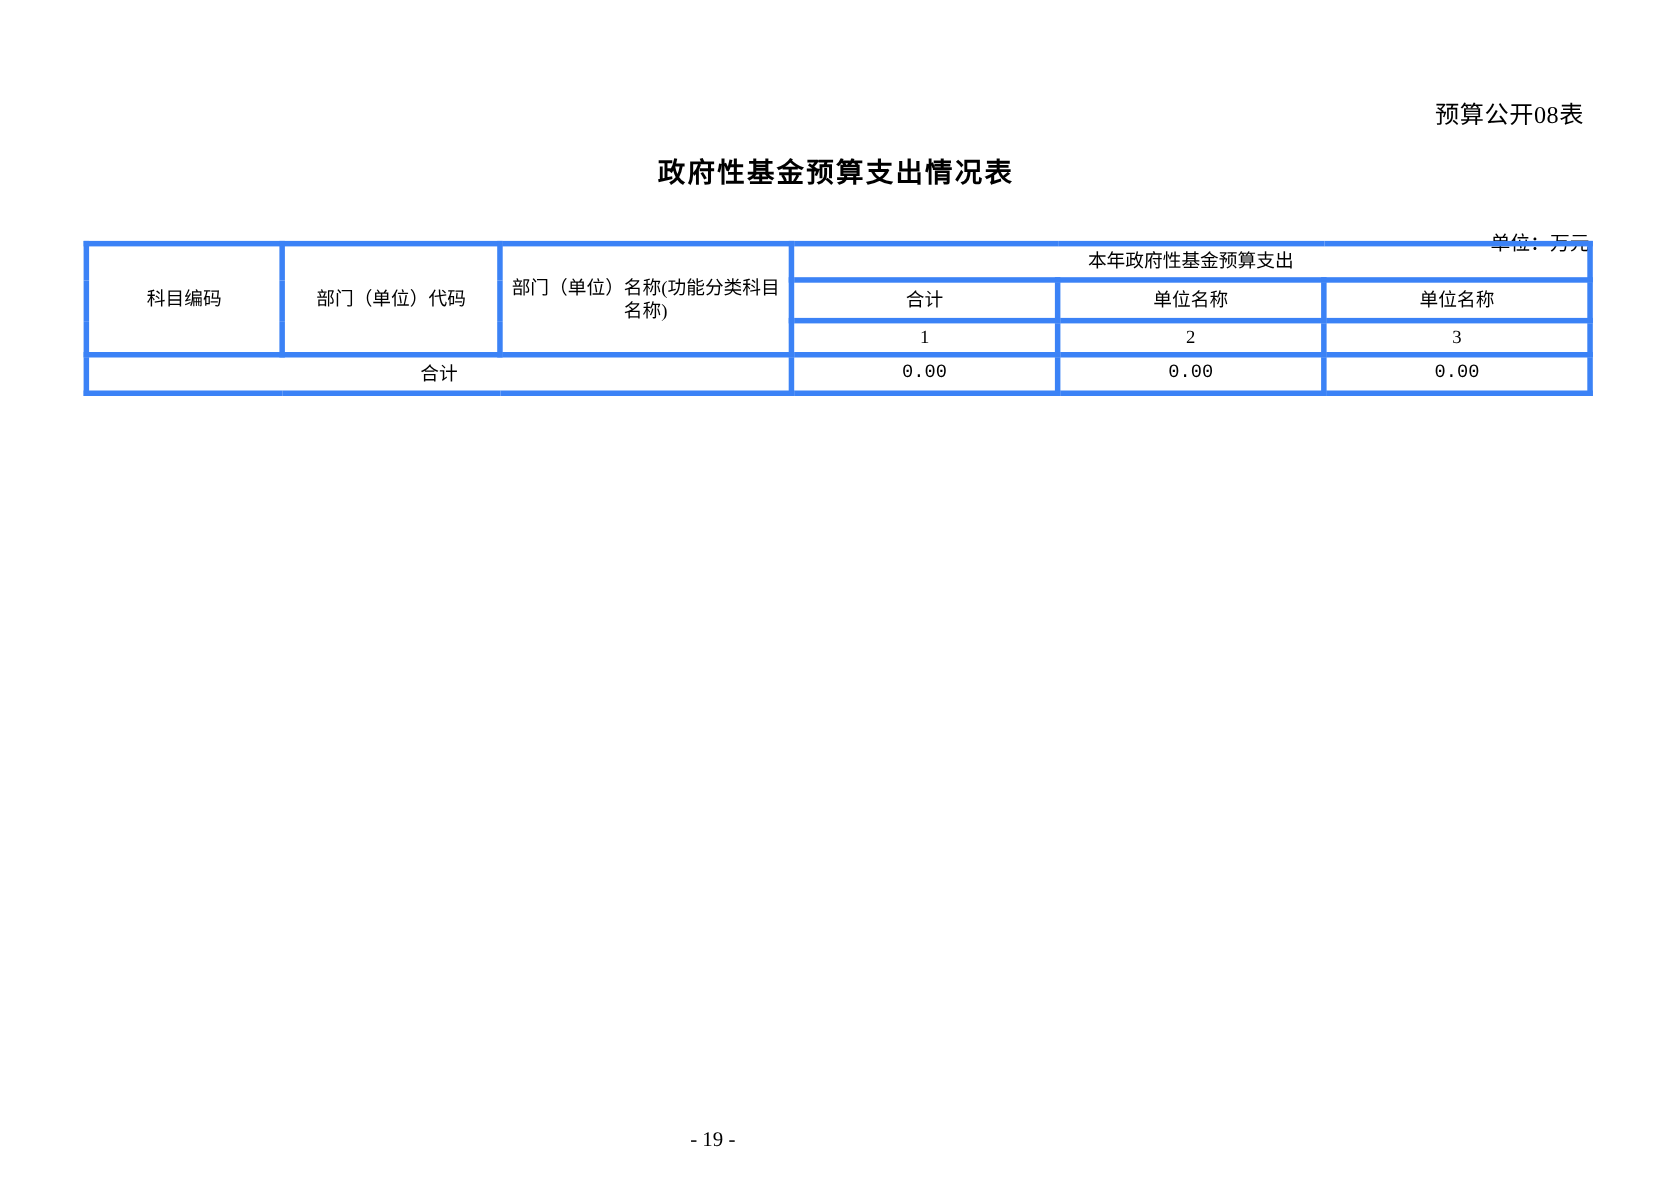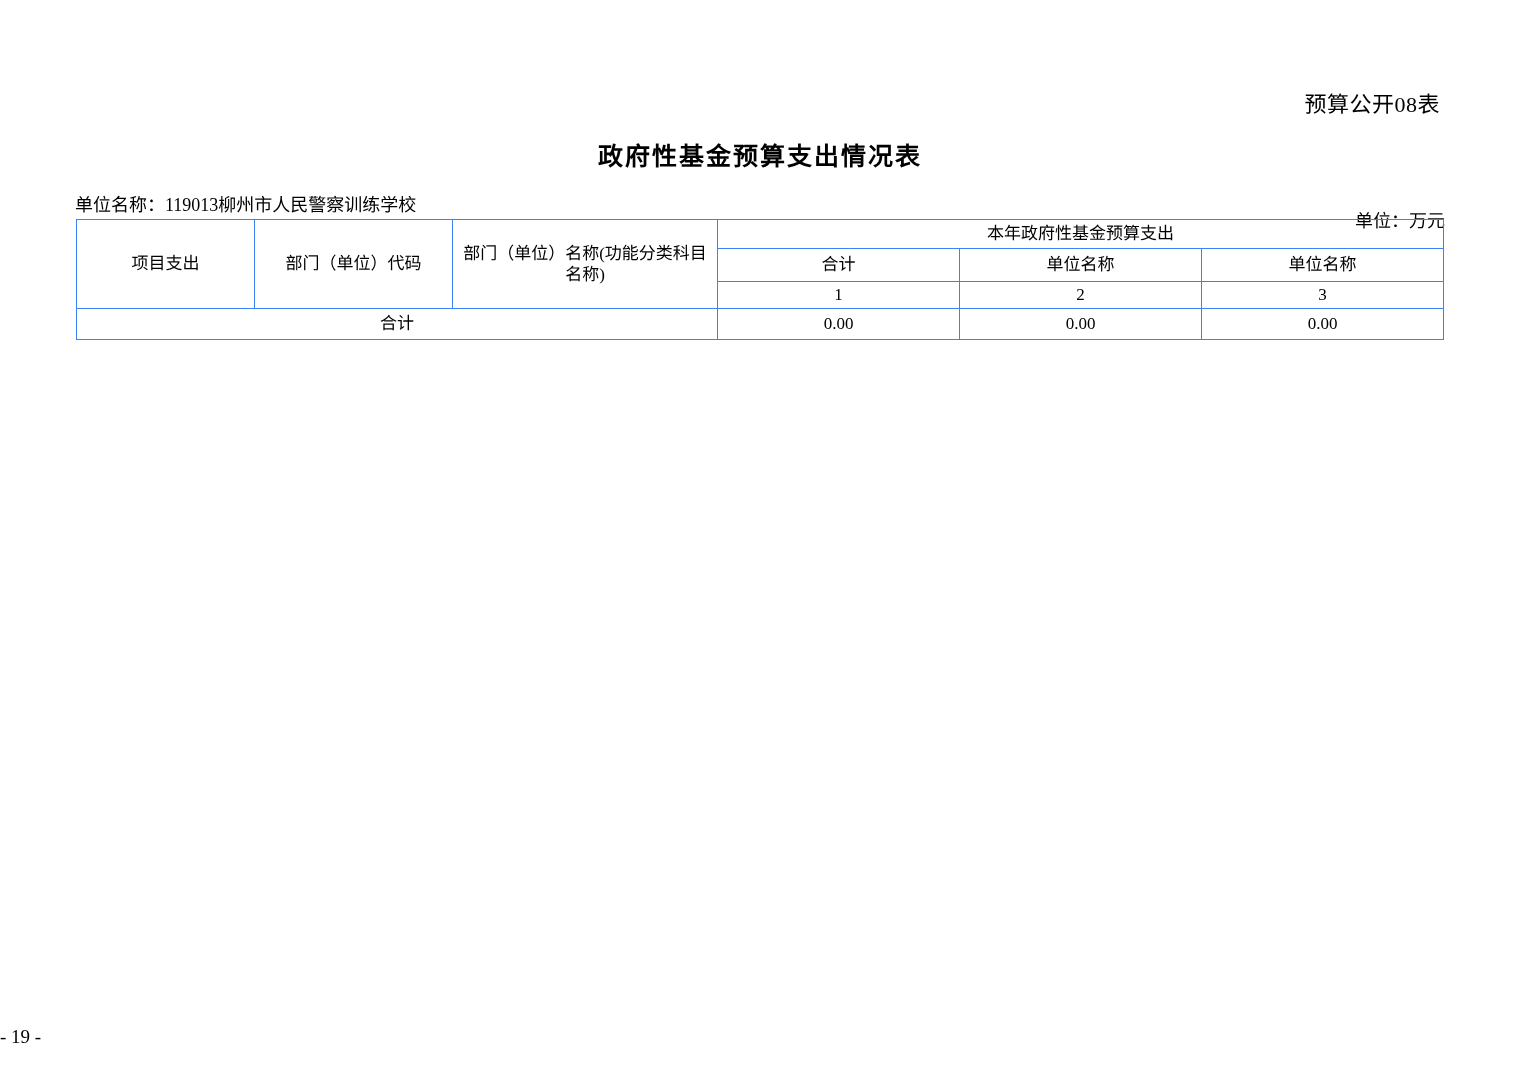--- a/index.html
+++ b/index.html
@@ -60,21 +60,21 @@
   table.budget {
     position: absolute;
     top: 219px;
     left: 76px;
     width: 1368px;
     border-collapse: collapse;
     table-layout: fixed;
   }
   table.budget th,
   table.budget td {
-    border: 1px solid #3b82f6;
+    border: 5px solid #3b82f6;
     font-size: 17px;
     font-weight: normal;
     padding: 0;
     text-align: center;
     vertical-align: middle;
     line-height: 1.25;
   }
   .h-group {
     font-weight: bold;
     height: 28px;
@@ -103,62 +103,63 @@
   }
   .total-label {
     font-weight: bold;
     height: 30px;
   }
   td.money {
     text-align: right;
     padding-right: 10px;
     height: 30px;
     font-size: 17px;
+    font-family: Liberation Mono, monospace;
   }
   .note {
     position: absolute;
     top: 338px;
     left: 76px;
     font-size: 17px;
     white-space: nowrap;
   }
   .page-number {
     position: absolute;
     bottom: 26px;
     left: 0;
     width: 1296px;
+    text-align: center;
     font-size: 19px;
   }
 </style>
 </head>
 <body>
 
 <div class="page">
 
   <div class="form-no">预算公开08表</div>
 
   <div class="doc-title">政府性基金预算支出情况表</div>
 
   <div class="meta-row">
-    <span class="meta-left">单位名称：119013柳州市人民警察训练学校</span>
     <span class="meta-right">单位：万元</span>
   </div>
 
   <table class="budget">
     <colgroup>
       <col class="col-code">
       <col class="col-deptcode">
       <col class="col-deptname">
       <col class="col-money">
       <col class="col-money">
       <col class="col-money">
     </colgroup>
     <thead>
       <tr>
-        <th rowspan="3" class="h-main">项目支出</th>
+        <th rowspan="3" class="h-main">科目编码</th>
         <th rowspan="3" class="h-main">部门（单位）代码</th>
         <th rowspan="3" class="h-main">
           <span class="cell-wrap">部门（单位）名称(功能分类科目名称)</span>
         </th>
         <th colspan="3" class="h-group">本年政府性基金预算支出</th>
       </tr>
       <tr>
         <th class="h-sub">合计</th>
         <th class="h-sub">单位名称</th>
         <th class="h-sub">单位名称</th>

